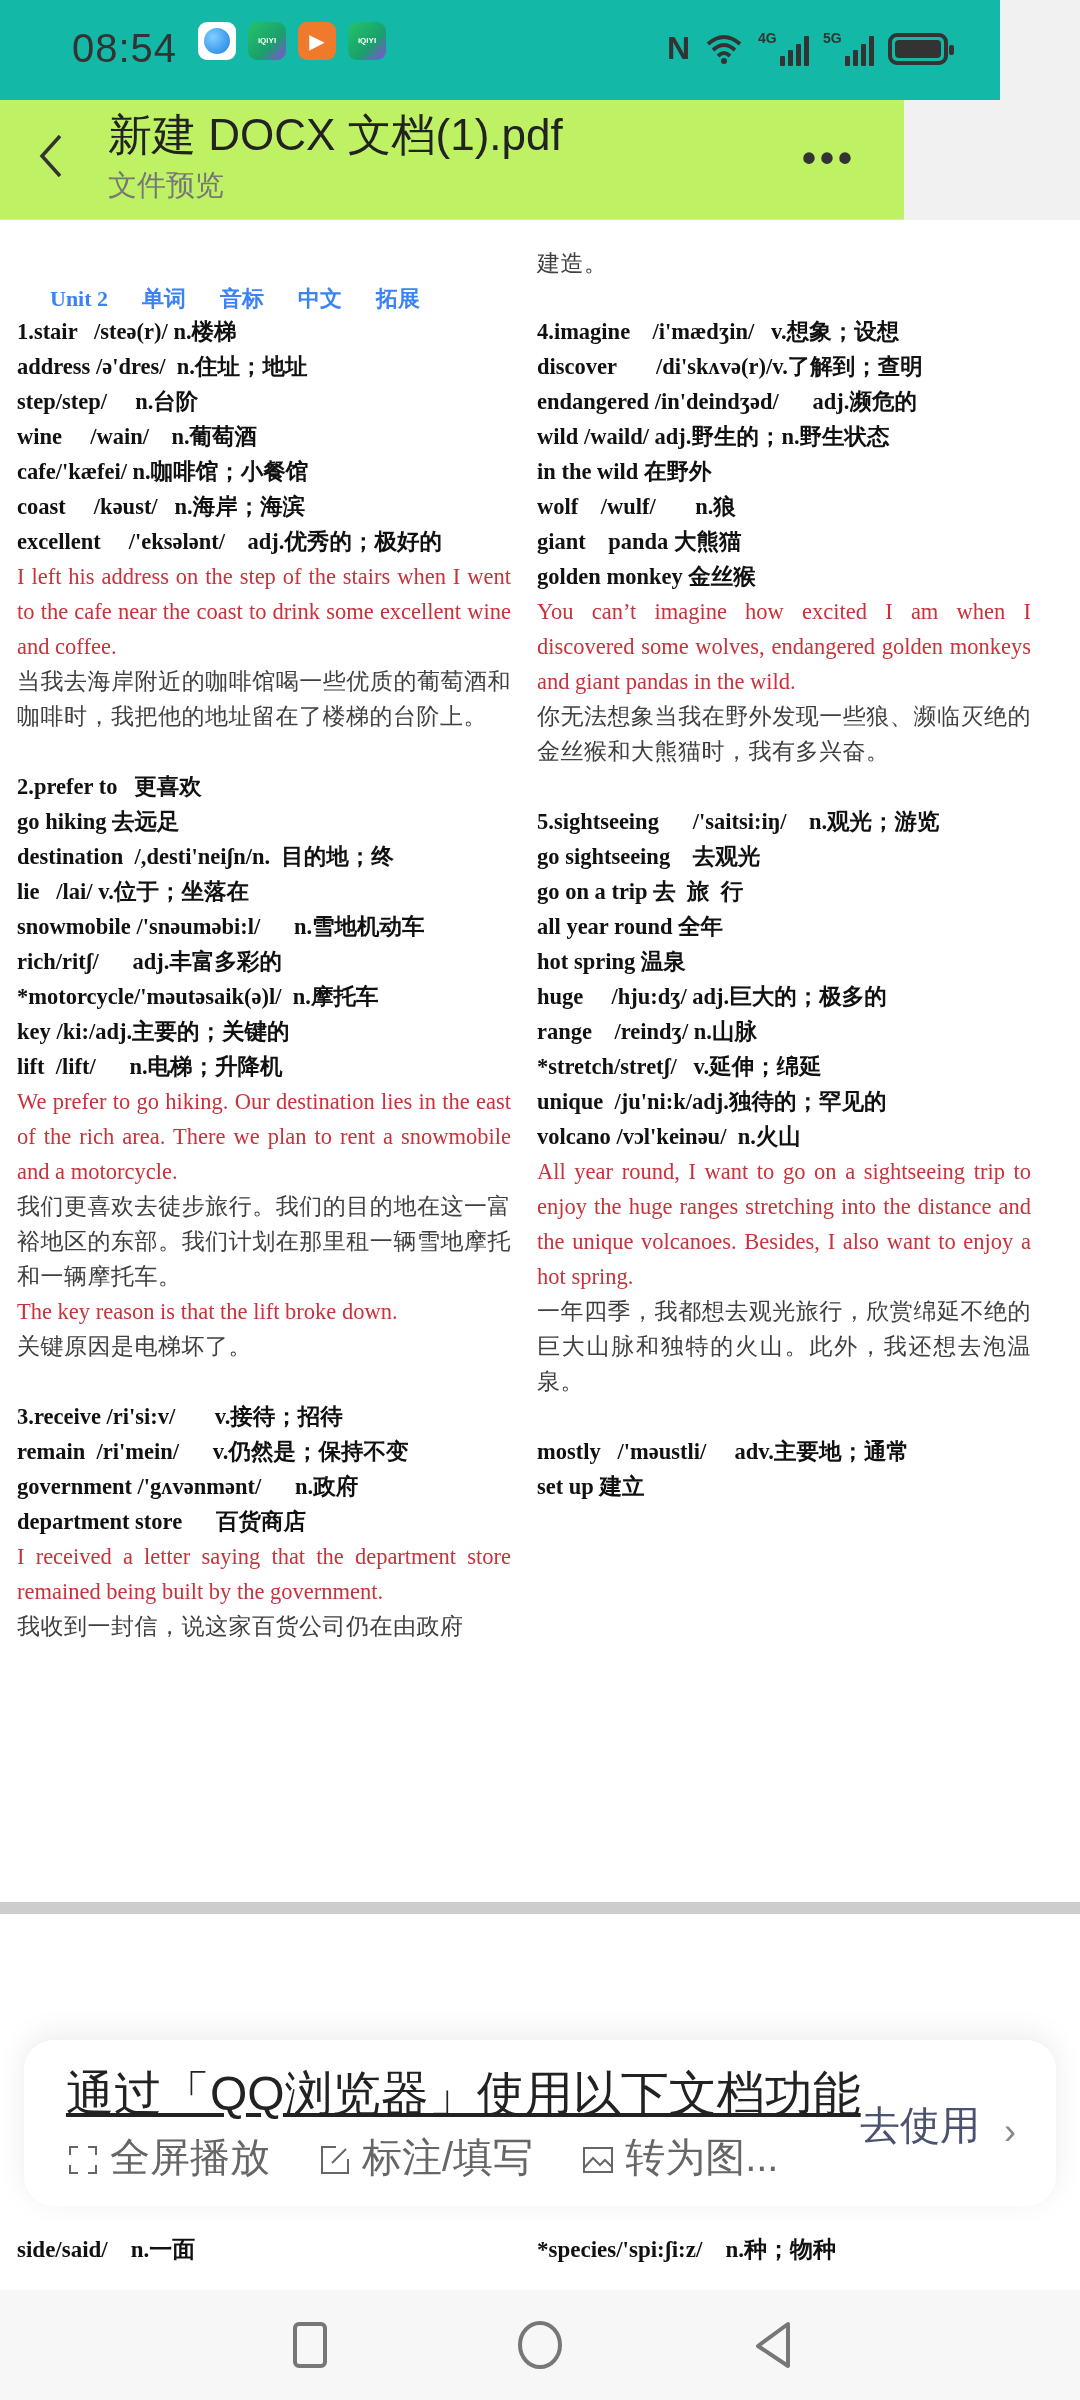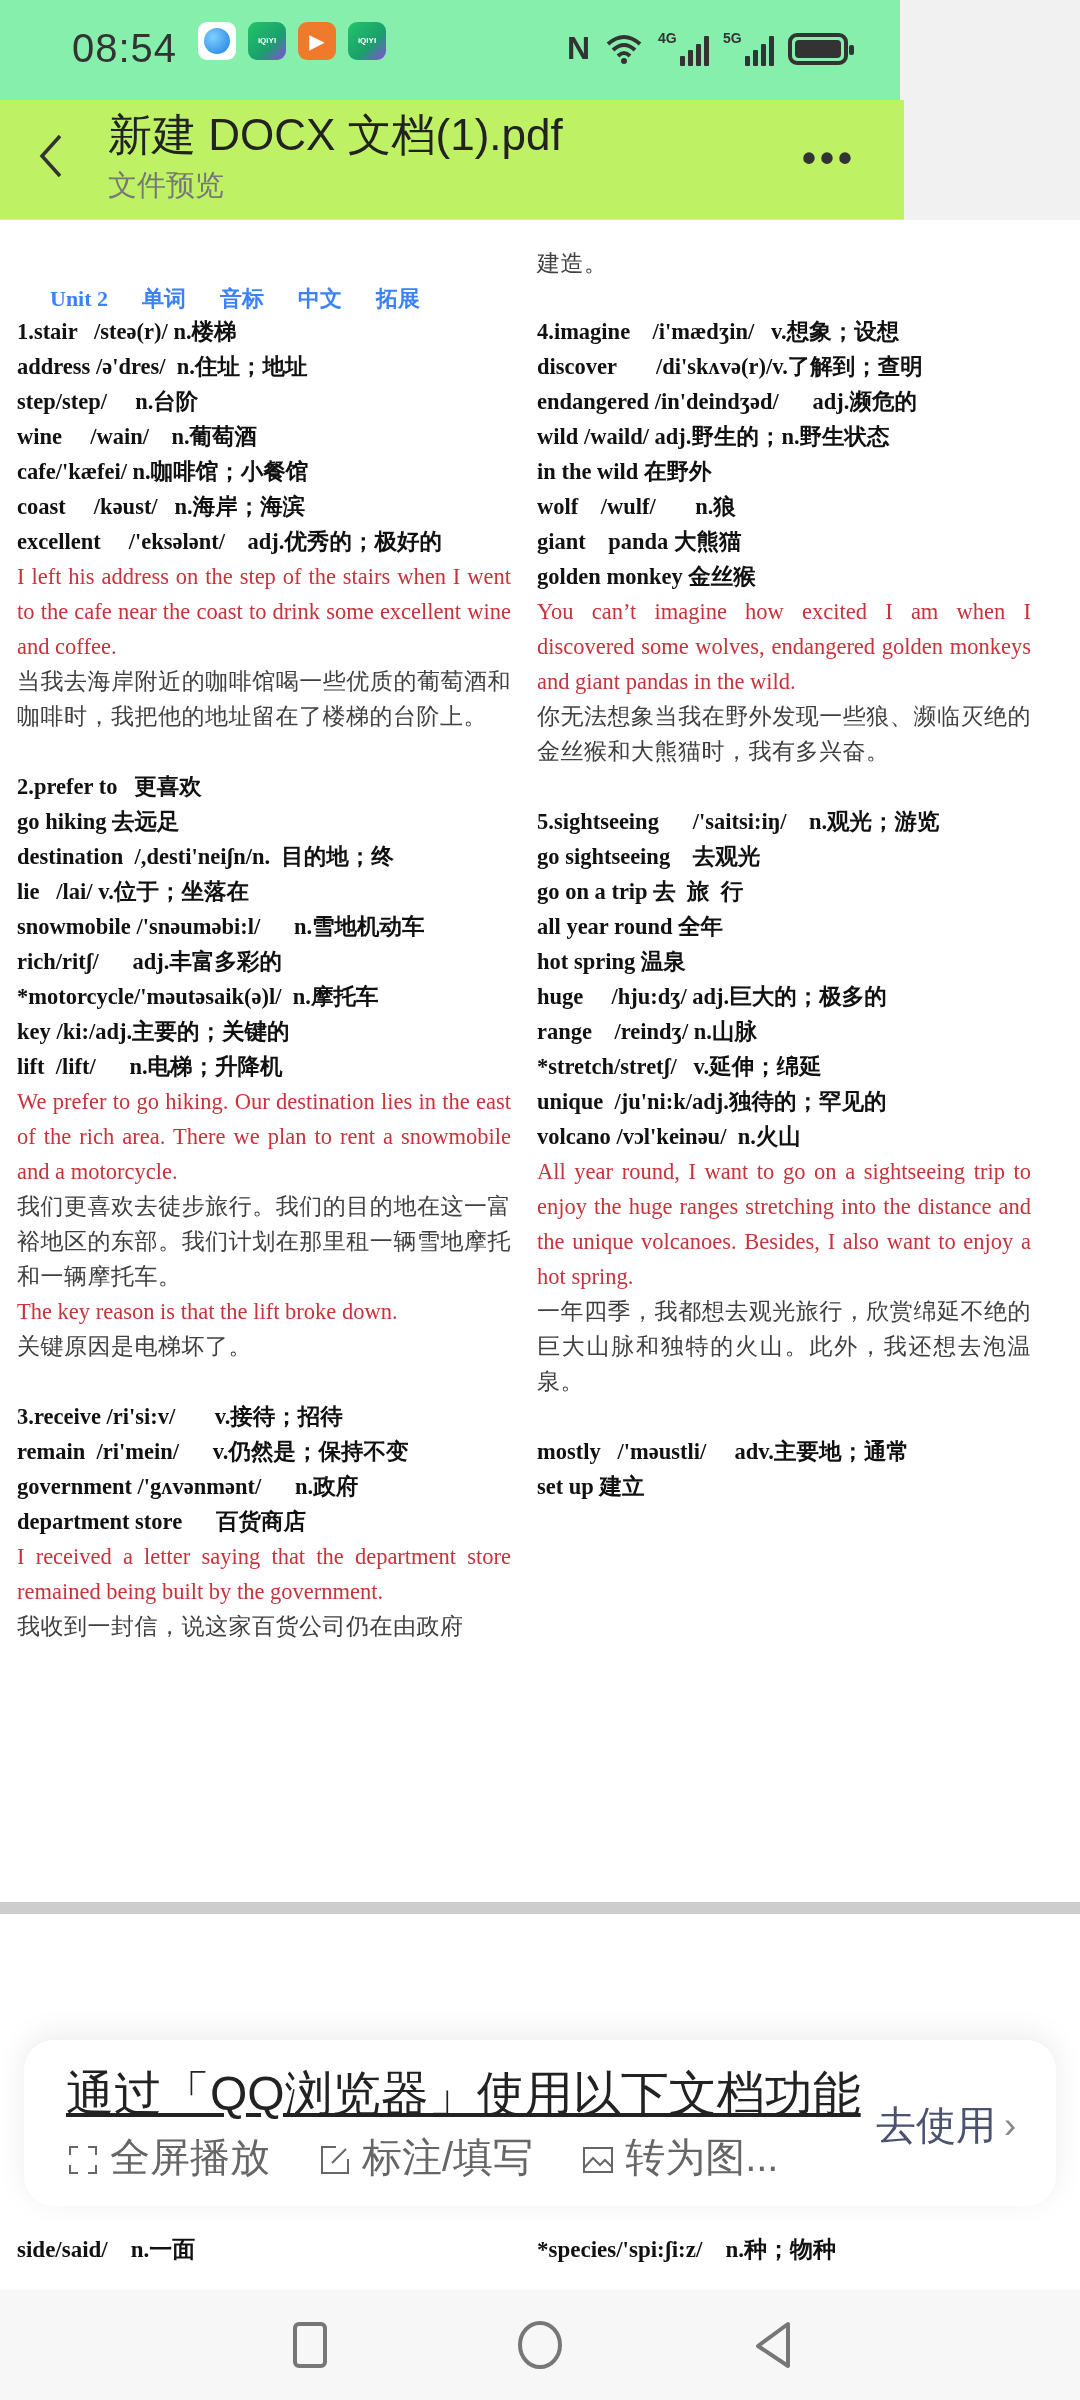--- a/index.html
+++ b/index.html
@@ -1,20 +1,20 @@
 <!DOCTYPE html>
 <html><head>
   <meta charset="utf-8">
   <style>
     * { box-sizing: border-box; margin: 0; padding: 0; }
     html, body { width: 1080px; height: 2400px; overflow: hidden; background: #f1f1f1; }
     body { position: relative; font-family: "Liberation Sans", "DejaVu Sans", sans-serif; }
 
     
-    .status-bar { position: absolute; left: 0; top: 0; width: 900px; height: 100px; background: #86efac; }
+    .status-bar { position: absolute; left: 0; top: 0; width: 1000px; height: 100px; background: #14b8a6; }
     .status-time { position: absolute; left: 72px; top: 26px; font-size: 40px; color: #333; letter-spacing: 1px; }
     .app-icons { position: absolute; left: 198px; top: 22px; display: flex; gap: 12px; }
     .app-icon { width: 38px; height: 38px; border-radius: 9px; display: flex; align-items: center; justify-content: center; font-size: 8px; color: #fff; font-weight: bold; line-height: 1; text-align: center; }
     .app-icon.browser { background: #fff; }
     .app-icon.browser span { width: 26px; height: 26px; border-radius: 50%; background: radial-gradient(circle at 35% 35%, #7fd0ff, #1a7de0); display: block; }
     .app-icon.iqiyi { background: linear-gradient(135deg, #22c46a, #1aa06b 60%, #8a4be0); }
     .app-icon.video { background: #f07a2c; font-size: 20px; }
     .status-right { position: absolute; right: 52px; top: 30px; display: flex; align-items: center; gap: 14px; color: #333; }
     .nfc { font-size: 32px; font-weight: bold; }
     .sig { display: flex; align-items: flex-end; gap: 3px; height: 34px; position: relative; padding-left: 22px; }
@@ -48,21 +48,21 @@
     .header-row { font-size: 22px; font-weight: bold; color: #3b82f6; word-spacing: 0; }
     .header-row span { margin-right: 34px; }
 
     
     .banner { position: absolute; left: 24px; top: 2040px; width: 1032px; height: 166px; background: #fff; border-radius: 30px; box-shadow: 0 -6px 30px rgba(0,0,0,0.08); }
     .banner-title { position: absolute; left: 42px; top: 22px; font-size: 48px; color: #222; text-decoration: underline; }
     .banner-features { position: absolute; left: 42px; top: 90px; display: flex; gap: 48px; font-size: 40px; color: #666; }
     .feat { display: flex; align-items: center; gap: 10px; }
     .feat-icon { width: 34px; height: 34px; color: #666; }
     .feat-icon svg { width: 34px; height: 34px; }
-    .go-use { position: absolute; right: 40px; top: 58px; font-size: 40px; color: #4a5270; display: flex; align-items: center; gap: 8px; margin-left: 23px; }
+    .go-use { position: absolute; right: 40px; top: 58px; font-size: 40px; color: #4a5270; display: flex; align-items: flex-end; gap: 24px; margin-left: 23px; }
     .go-use .chev { font-size: 36px; color: #888; }
 
     
     .peek { position: absolute; top: 2234px; font-family: "Liberation Serif", serif; font-weight: bold; font-size: 23px; color: #111; white-space: pre; }
 
     
     .navbar { position: absolute; left: 0; top: 2290px; width: 1080px; height: 110px; background: #f7f7f7; }
     .nav-btn { position: absolute; top: 30px; width: 50px; height: 50px; }
     .nav-btn svg { width: 50px; height: 50px; }
   </style>

